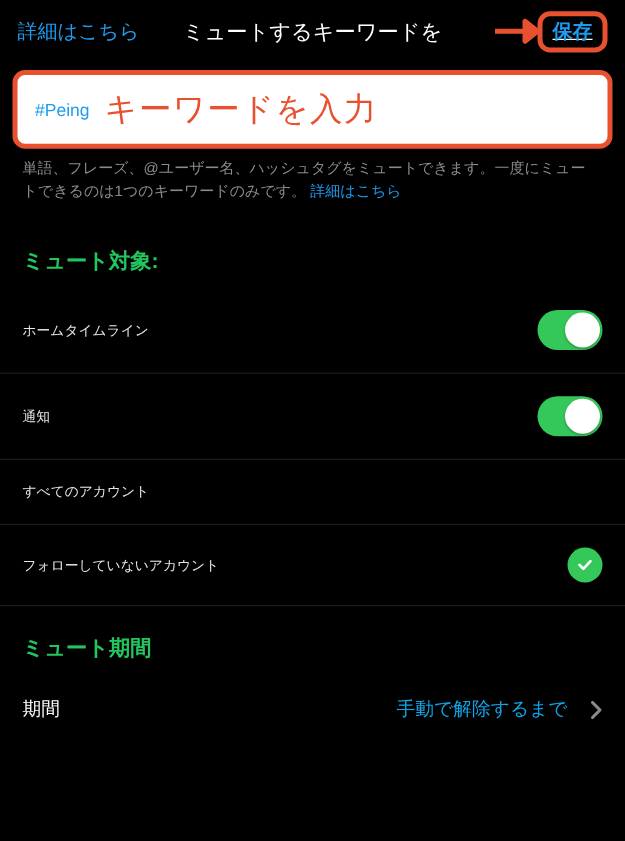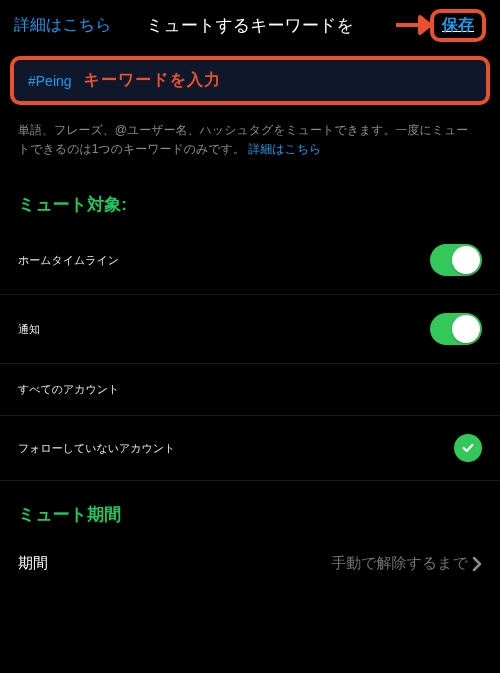--- a/index.html
+++ b/index.html
@@ -44,37 +44,37 @@
     border: 4px solid #e8512f;
     border-radius: 10px;
     padding: 2px 8px;
   }
   .arrow-annot {
     margin-right: -2px;
     display: flex;
     align-items: center;
   }
   .input-area {
-    margin: 6px 10px 10px 10px;
+    margin: 6px 10px 0 10px;
     border: 4px solid #e8512f;
     border-radius: 10px;
     padding: 10px 14px;
     display: flex;
     align-items: center;
-    background: #0f172a;
+    background: #ffffff;
   }
   .hashtag-value {
     color: #1d9bf0;
     font-size: 14px;
     margin-right: 12px;
   }
   .input-annot {
     color: #e8512f;
-    font-size: 16px;
-    font-weight: 700;
+    font-size: 26px;
+    font-weight: 400;
     letter-spacing: 1px;
   }
   .hint {
     padding: 6px 24px 12px 18px;
     font-size: 12px;
     color: #8b8b8b;
     line-height: 1.6;
   }
   .hint .link {
     color: #1d9bf0;
@@ -125,22 +125,22 @@
   .duration-row {
     display: flex;
     align-items: center;
     justify-content: space-between;
     padding: 18px;
     font-size: 15px;
   }
   .duration-right {
     display: flex;
     align-items: center;
-    color: #737373;
-    gap: 4px;
+    color: #0ea5e9;
+    gap: 18px;
   }
   .chevron {
     display: flex;
     align-items: center;
   }
 </style>
 </head>
 <body>
 
 <div class="header">

